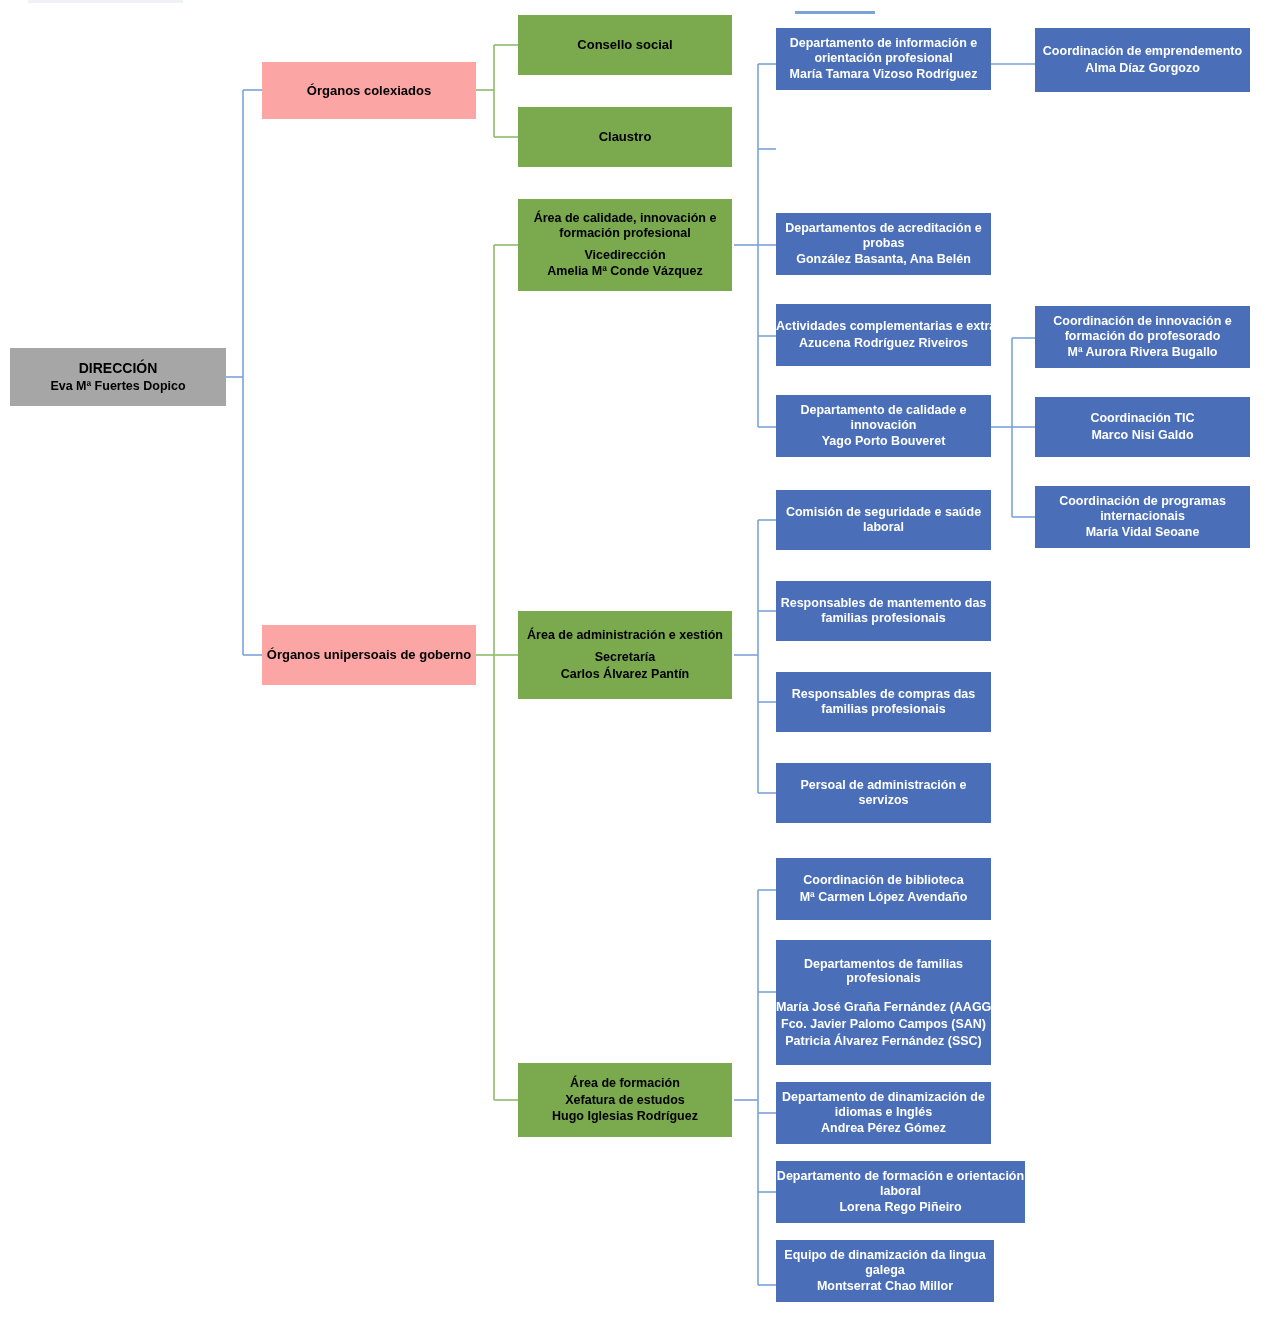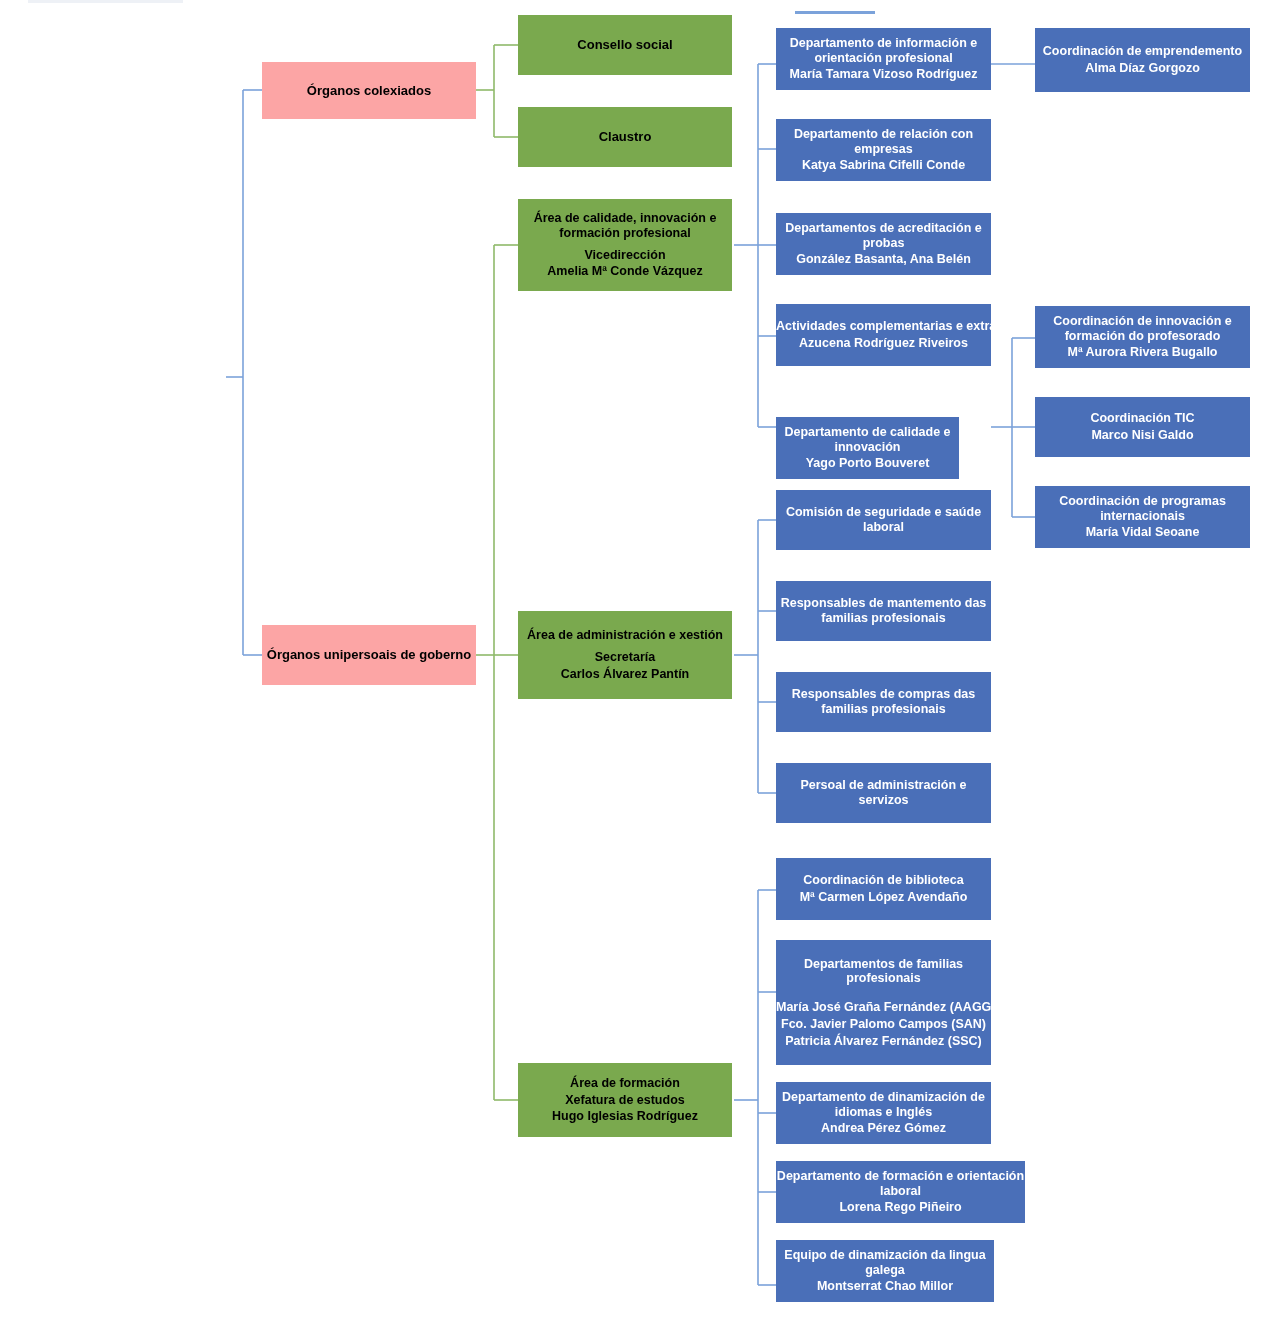--- a/index.html
+++ b/index.html
@@ -88,20 +88,24 @@
       <path d="M734,1100 L758,1100"></path>
       <path d="M758,890 L758,1285"></path>
       <path d="M758,890 L776,890"></path>
       <path d="M758,992 L776,992"></path>
       <path d="M758,1113 L776,1113"></path>
       <path d="M758,1192 L776,1192"></path>
       <path d="M758,1285 L776,1285"></path>
     </g>
   </svg>
 
+  <div class="node n-root" style="left:10px;top:348px;width:216px;height:58px;">
+    <span class="ln">DIRECCIÓN</span>
+    <span class="ln name-ln2">Eva Mª Fuertes Dopico</span>
+  </div>
 
   <div class="node n-blue1" style="left:262px;top:62px;width:214px;height:57px;">
     <span class="ln">Órganos colexiados</span>
   </div>
 
   <div class="node n-blue1" style="left:262px;top:625px;width:214px;height:60px;">
     <span class="ln">Órganos unipersoais de goberno</span>
   </div>
 
   <div class="node n-green" style="left:518px;top:15px;width:214px;height:60px;">
@@ -128,36 +132,32 @@
     <span class="ln title-ln">Área de formación</span>
     <span class="ln name-ln2">Xefatura de estudos</span>
     <span class="ln name-ln2">Hugo Iglesias Rodríguez</span>
   </div>
 
   <div class="node n-blue2" style="left:776px;top:28px;width:215px;height:62px;text-align:center;">
     <span class="ln title-ln">Departamento de información e orientación profesional</span>
     <span class="ln name-ln2 overflowtxt">María Tamara Vizoso Rodríguez</span>
   </div>
 
-  <div class="node n-blue2" style="left:776px;top:119px;width:215px;height:62px;">
-    <span class="ln title-ln">Departamento de relación con empresas</span>
-    <span class="ln name-ln2">Katya Sabrina Cifelli Conde</span>
-  </div>
 
   <div class="node n-blue2" style="left:776px;top:213px;width:215px;height:62px;">
     <span class="ln title-ln">Departamentos de acreditación e probas</span>
     <span class="ln name-ln2">González Basanta, Ana Belén</span>
   </div>
 
   <div class="node n-blue2" style="left:776px;top:304px;width:215px;height:62px;">
     <span class="ln title-ln overflowtxt">Actividades complementarias e extraescolares</span>
     <span class="ln name-ln2">Azucena Rodríguez Riveiros</span>
   </div>
 
-  <div class="node n-blue2" style="left:776px;top:395px;width:183px;height:62px;margin-top:22px;">
+  <div class="node n-blue2" style="left:776px;top:395px;width:215px;height:62px;">
     <span class="ln title-ln">Departamento de calidade e innovación</span>
     <span class="ln name-ln2">Yago Porto Bouveret</span>
   </div>
 
   <div class="node n-blue2" style="left:1035px;top:306px;width:215px;height:62px;">
     <span class="ln title-ln">Coordinación de innovación e formación do profesorado</span>
     <span class="ln name-ln2">Mª Aurora Rivera Bugallo</span>
   </div>
 
   <div class="node n-blue2" style="left:1035px;top:28px;width:215px;height:64px;">

